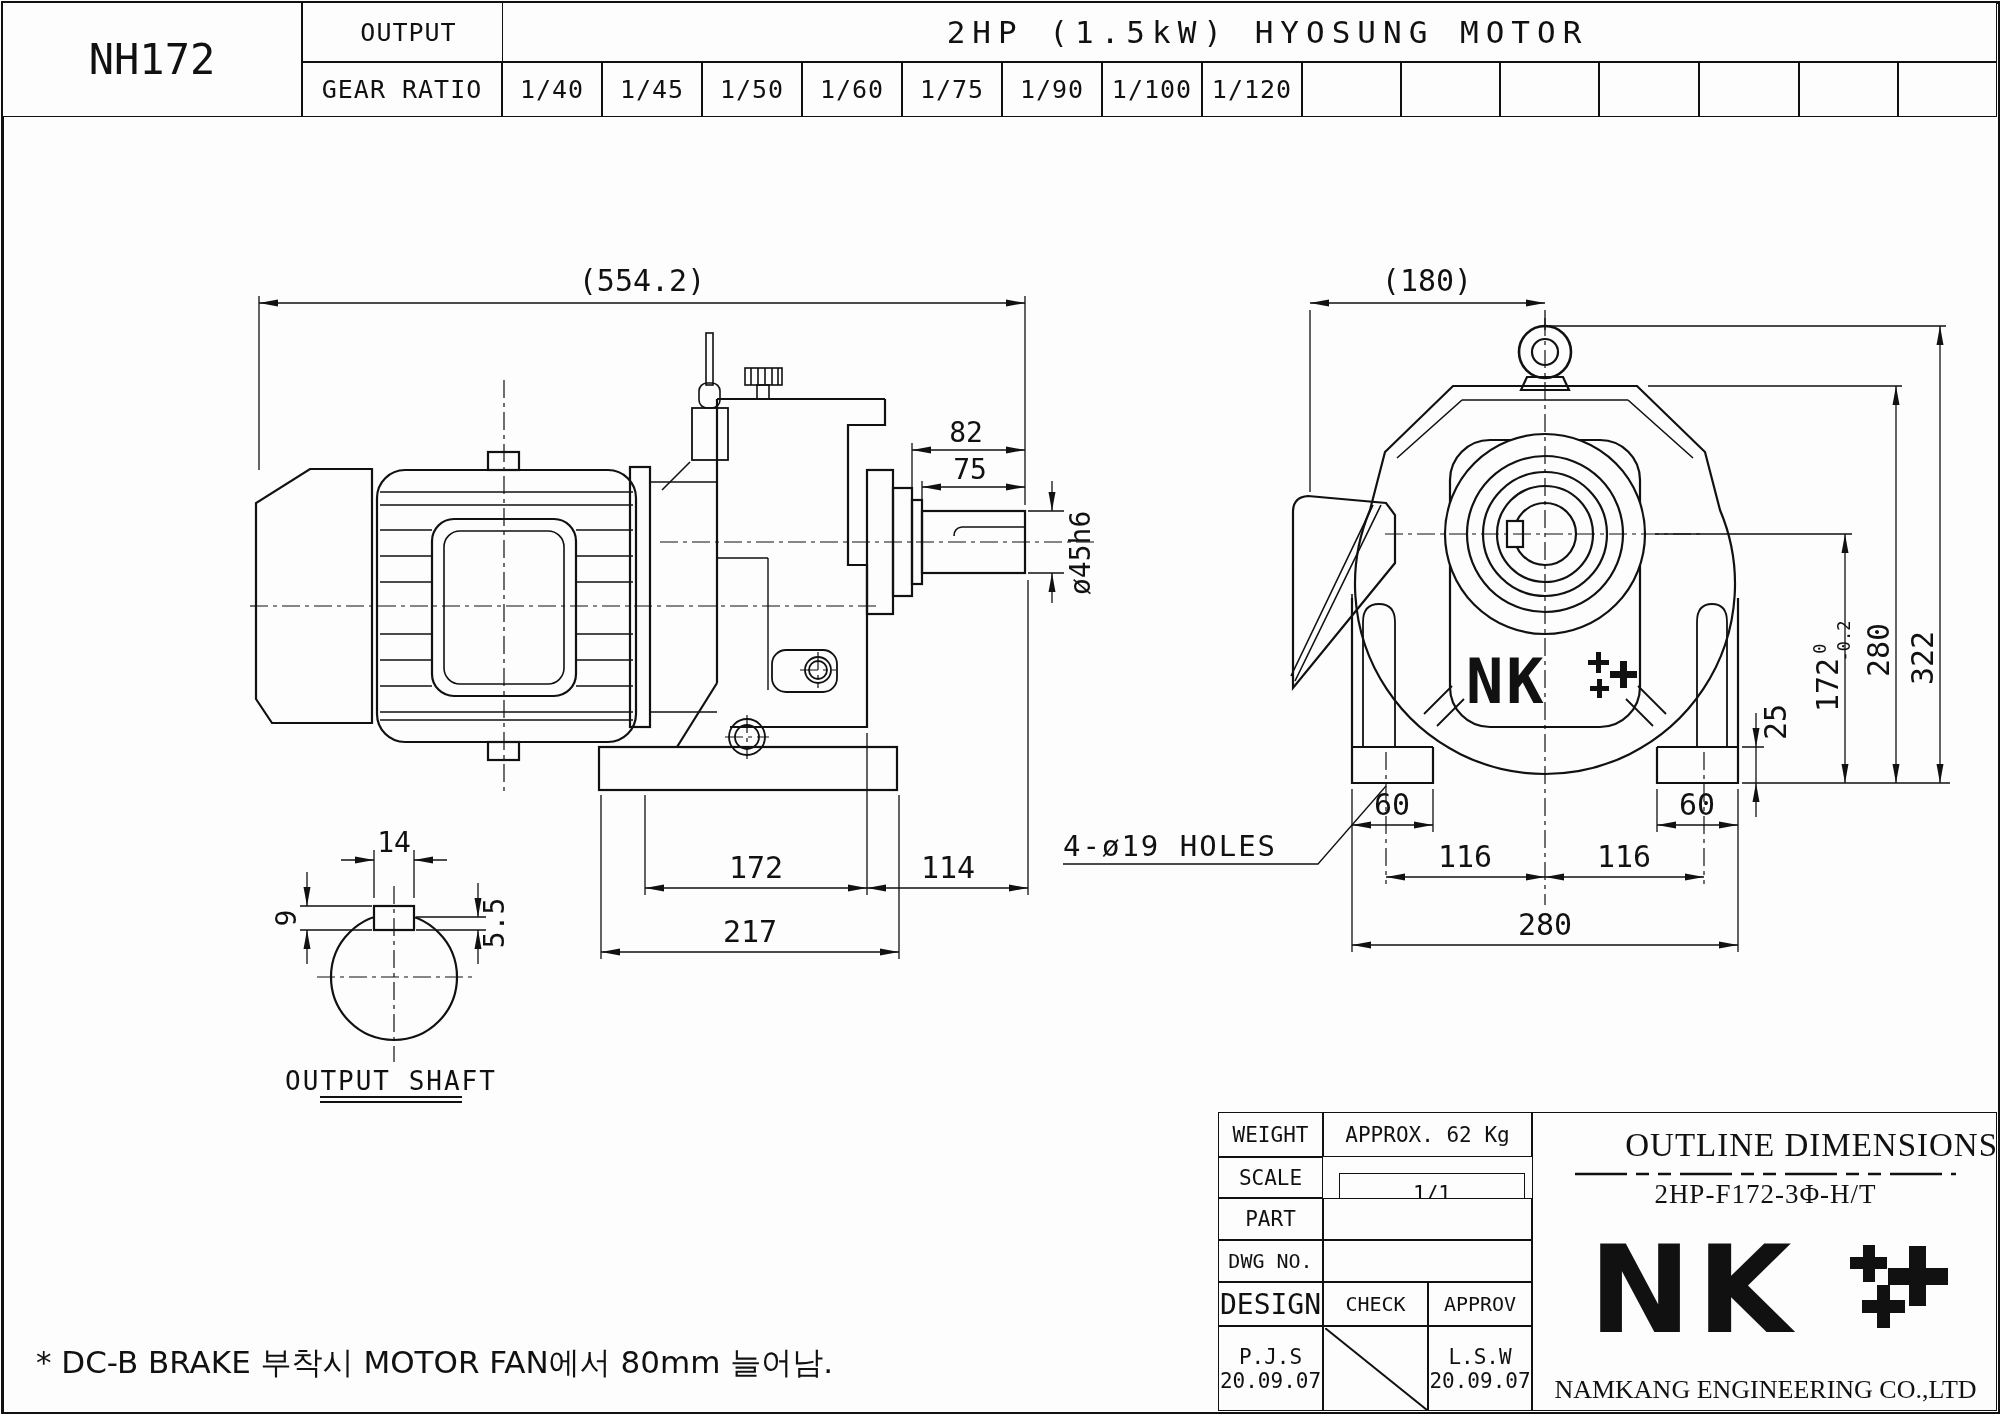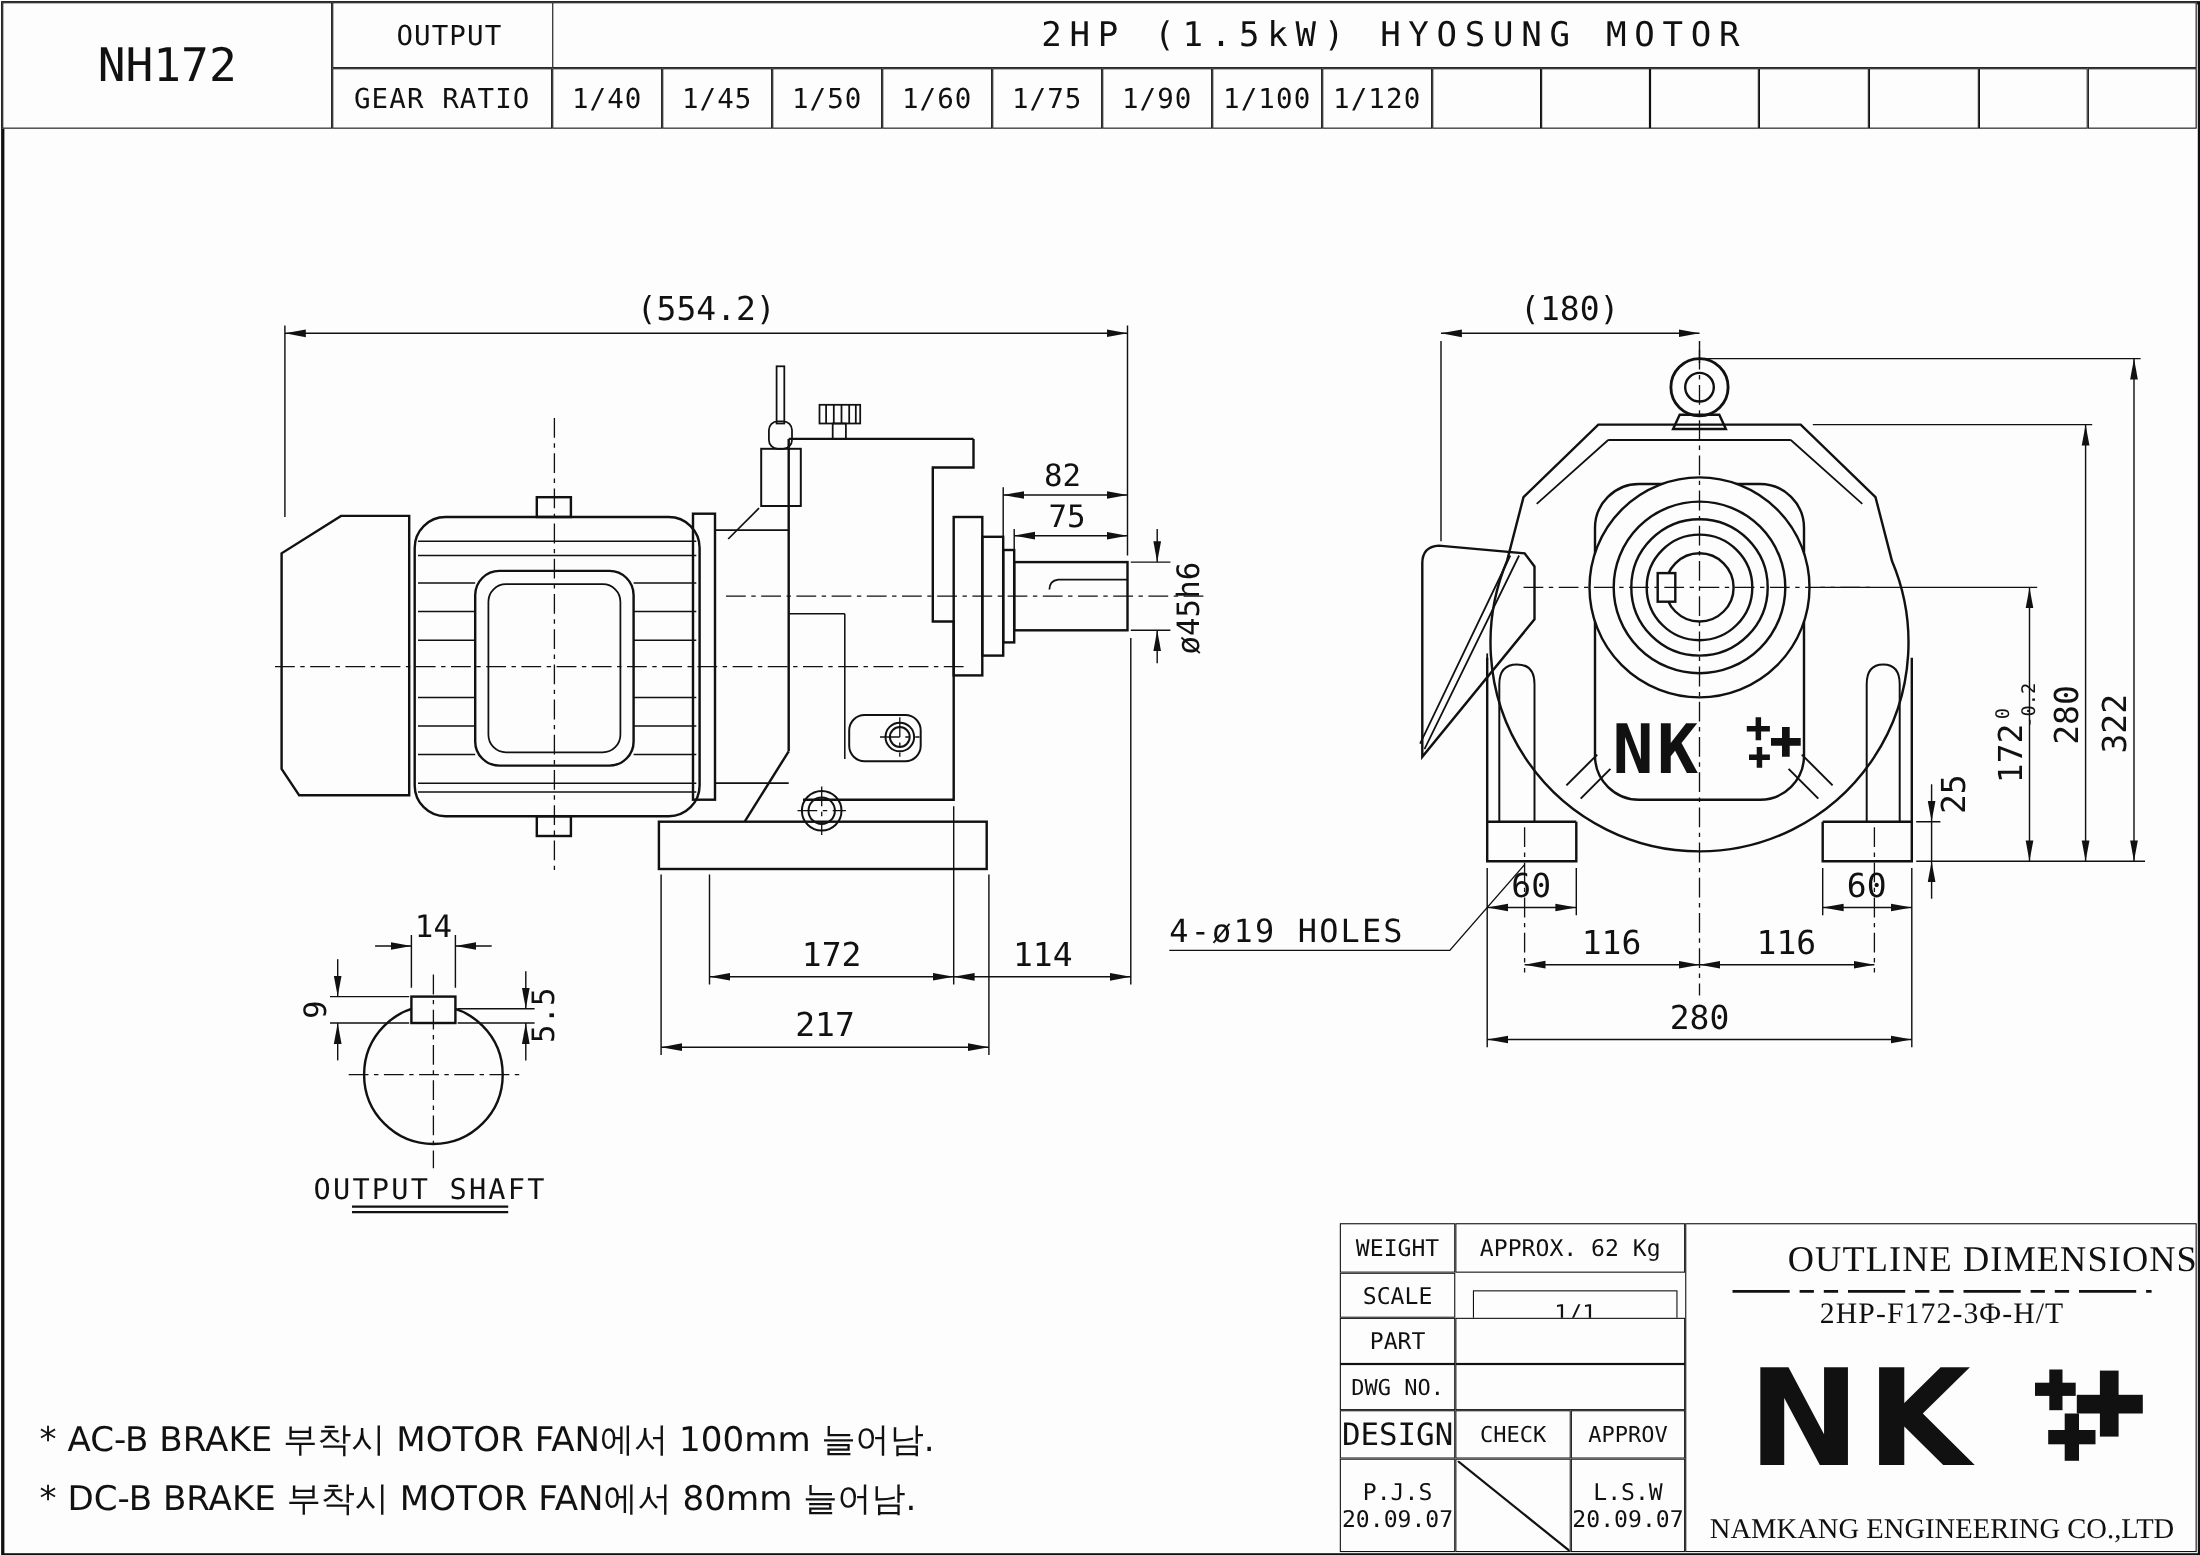--- a/index.html
+++ b/index.html
@@ -270,21 +270,20 @@
       <text x="1465" y="867">116</text>
       <text x="1624" y="867">116</text>
       <text x="1545" y="935">280</text>
       <text transform="translate(1786,722) rotate(-90)">25</text>
       <text transform="translate(1838,712) rotate(-90)" text-anchor="start"><tspan>172</tspan><tspan font-size="17" dy="-12" dx="4">0</tspan><tspan font-size="17" dy="24" dx="-18">-0.2</tspan></text>
       <text transform="translate(1889,650) rotate(-90)">280</text>
       <text transform="translate(1933,658) rotate(-90)">322</text>
     </g>
   </svg>
 
-  <div class="note" style="left:36px;top:1288px;">* AC-B BRAKE 부착시 MOTOR FAN에서 100mm 늘어남.</div>
   <div class="note" style="left:36px;top:1342px;">* DC-B BRAKE 부착시 MOTOR FAN에서 80mm 늘어남.</div>
 
   <div id="tblock" style="position:absolute;left:1218px;top:1112px;width:779px;height:299px;">
 
     <div class="cell" style="left:0;top:0;width:105px;height:45px;font-size:21px;">
         <span>WEIGHT</span>
       </div>
     <div class="cell" style="left:105px;top:0;width:209px;height:45px;font-size:21px;">
         <span>APPROX. 62 Kg</span>
       </div>

